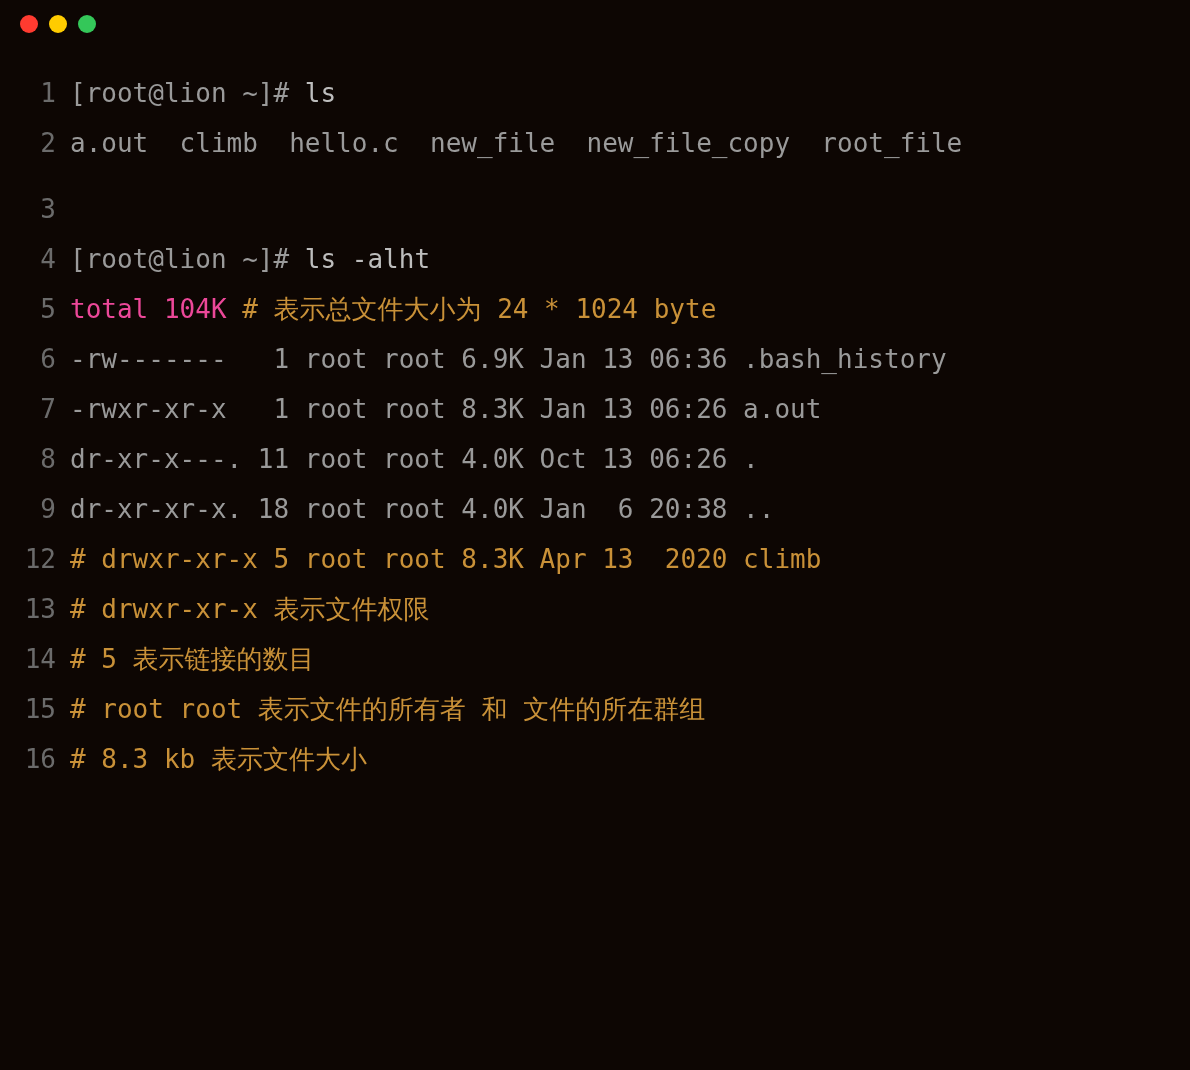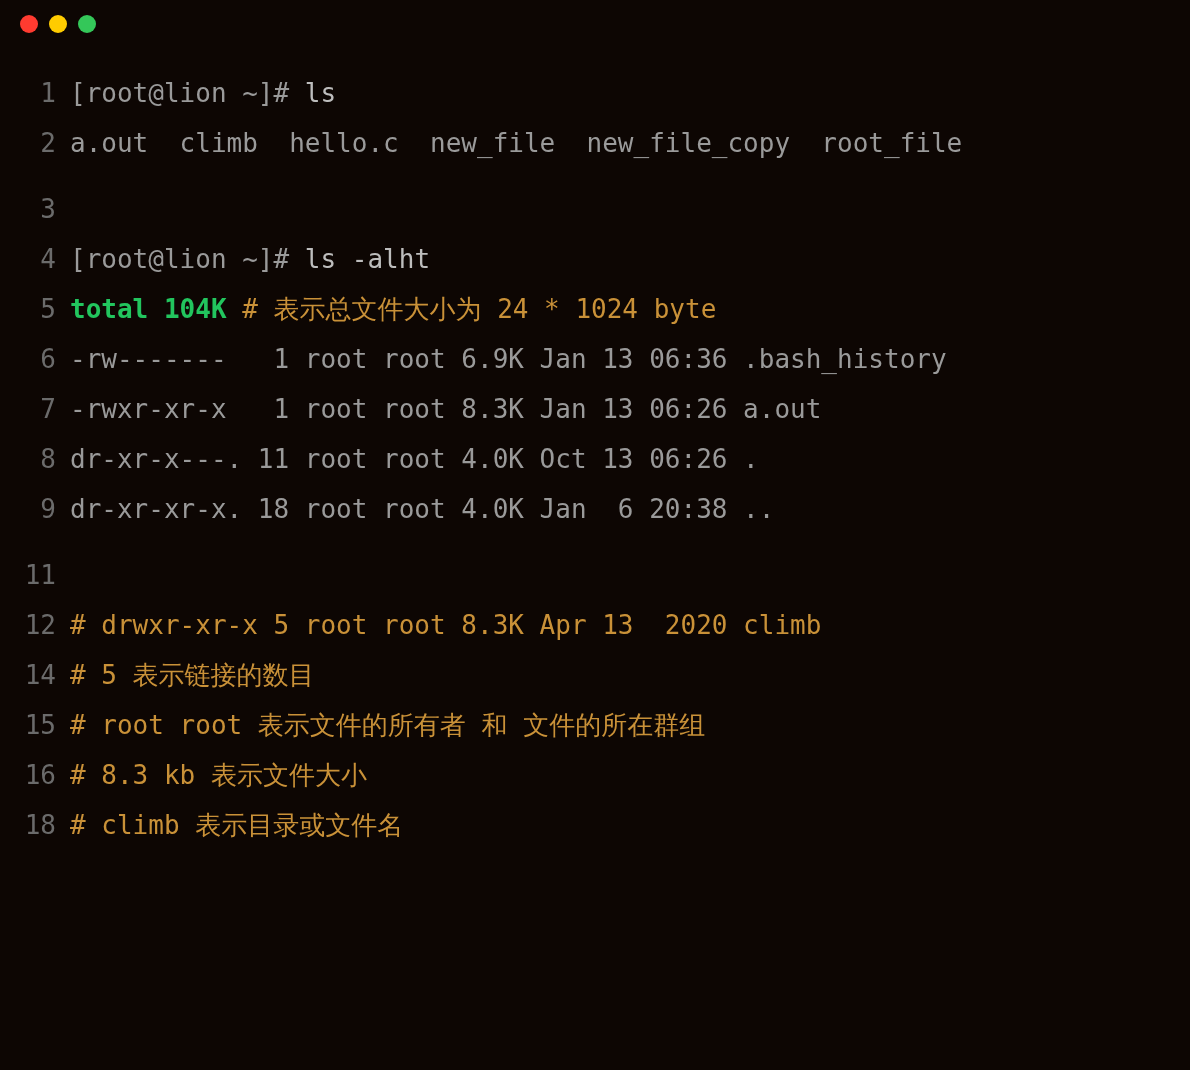--- a/index.html
+++ b/index.html
@@ -51,21 +51,21 @@
       flex-shrink: 0;
       font-weight: 400;
     }
     .content {
       flex: 1;
       white-space: pre;
     }
     .prompt { color: #9a9a9a; margin-top: 16px; }
     .cmd { color: #bdbdbd; }
     .output { color: #9a9a9a; }
-    .total { color: #22c55e; font-weight: 700; }
+    .total { color: #ec4899; font-weight: 400; }
     .comment { color: #c99138; }
     .empty-content { min-height: 50px; }
   </style>
 </head>
 <body>
 
 <div class="window">
   <div class="titlebar">
     <div class="dot dot-red"></div>
     <div class="dot dot-yellow"></div>
@@ -74,20 +74,19 @@
   <div class="terminal" id="terminal-body">
       <div class="line"><span class="lineno">1</span><span class="content"><span class="prompt">[root@lion ~]# </span><span class="cmd">ls</span></span></div>
       <div class="line"><span class="lineno">2</span><span class="content"><span class="output">a.out  climb  hello.c  new_file  new_file_copy  root_file</span></span></div>
       <div class="line"><span class="lineno">3</span><span class="content empty-content"></span></div>
       <div class="line"><span class="lineno">4</span><span class="content"><span class="prompt">[root@lion ~]# </span><span class="cmd">ls -alht</span></span></div>
       <div class="line"><span class="lineno">5</span><span class="content"><span class="total">total 104K </span><span class="comment"># 表示总文件大小为 24 * 1024 byte</span></span></div>
       <div class="line"><span class="lineno">6</span><span class="content"><span class="output">-rw-------   1 root root 6.9K Jan 13 06:36 .bash_history</span></span></div>
       <div class="line"><span class="lineno">7</span><span class="content"><span class="output">-rwxr-xr-x   1 root root 8.3K Jan 13 06:26 a.out</span></span></div>
       <div class="line"><span class="lineno">8</span><span class="content"><span class="output">dr-xr-x---. 11 root root 4.0K Oct 13 06:26 .</span></span></div>
       <div class="line"><span class="lineno">9</span><span class="content"><span class="output">dr-xr-xr-x. 18 root root 4.0K Jan  6 20:38 ..</span></span></div>
-      <div class="line"><span class="lineno">11</span><span class="content empty-content"></span></div>
       <div class="line"><span class="lineno">12</span><span class="content"><span class="comment"># drwxr-xr-x 5 root root 8.3K Apr 13  2020 climb</span></span></div>
+      <div class="line"><span class="lineno">13</span><span class="content"><span class="comment"># drwxr-xr-x 表示文件权限</span></span></div>
       <div class="line"><span class="lineno">14</span><span class="content"><span class="comment"># 5 表示链接的数目</span></span></div>
       <div class="line"><span class="lineno">15</span><span class="content"><span class="comment"># root root 表示文件的所有者 和 文件的所在群组</span></span></div>
       <div class="line"><span class="lineno">16</span><span class="content"><span class="comment"># 8.3 kb 表示文件大小</span></span></div>
-      <div class="line"><span class="lineno">18</span><span class="content"><span class="comment"># climb 表示目录或文件名</span></span></div>
     </div>
 </div>
 
 </body></html>

